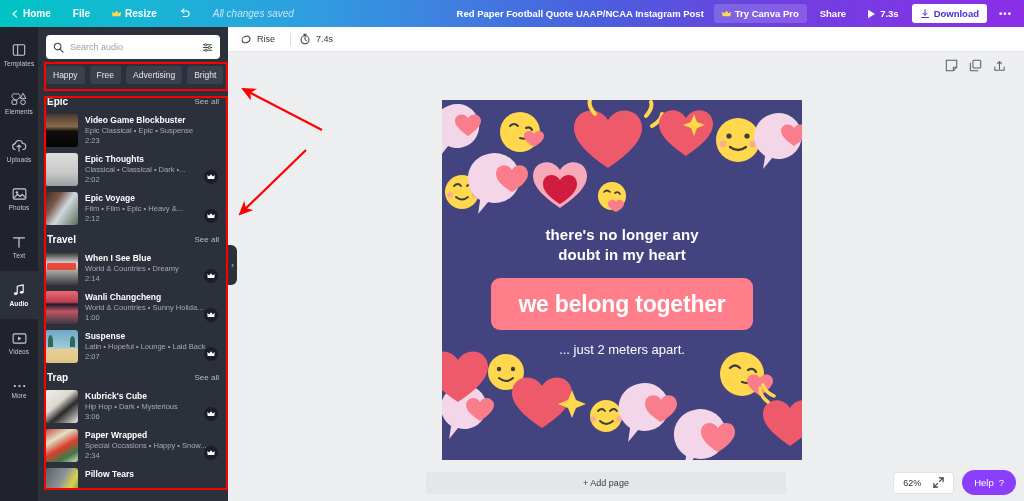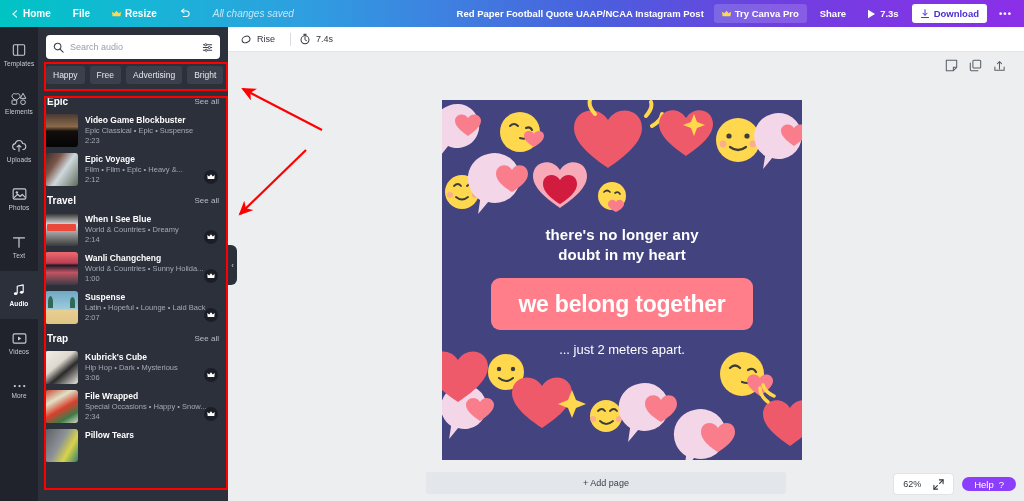--- a/index.html
+++ b/index.html
@@ -147,21 +147,21 @@
     position: absolute; right: 8px; bottom: 6px; display: flex;
     align-items: center; gap: 8px;
   }
   .zoomctl {
     display: flex; align-items: center; gap: 12px; background: #fff;
     border: 1px solid #e0e3e7; border-radius: 4px; height: 22px; padding: 0 9px;
     font-size: 9px; color: #32353d;
   }
   .helpbtn {
     display: flex; align-items: center; gap: 5px; background: #8b3ffd;
-    color: #fff; border-radius: 13px; height: 14px; padding: 0 12px;
+    color: #fff; border-radius: 13px; height: 25px; padding: 0 12px;
     font-size: 9.5px; cursor: pointer;
   }
 
   
   .anno { position: absolute; pointer-events: none; z-index: 20; }
   .anno-box { border: 2px solid #ff0000; position: absolute; z-index: 20; pointer-events: none; }
 </style>
 </head>
 <body>
 
@@ -369,20 +369,33 @@
 
         <div class="track">
           <div class="thumb" style="background:linear-gradient(180deg,#4a3a34 0%,#8a6a4a 38%,#120e0c 52%,#050505 100%)"></div>
           <div class="tinfo">
             <div class="tname">Video Game Blockbuster</div>
             <div class="tmeta">Epic Classical • Epic • Suspense</div>
             <div class="tdur">2:23</div>
           </div>
         </div>
 
+        <div class="track">
+          <div class="thumb" style="background:linear-gradient(180deg,#dcdcdc 0%,#c8c9c7 60%,#9aa0a0 100%)"></div>
+          <div class="tinfo">
+            <div class="tname">Epic Thoughts</div>
+            <div class="tmeta">Classical • Classical • Dark •...</div>
+            <div class="tdur">2:02</div>
+          </div>
+          <div class="crown">
+            <svg width="8" height="6" viewBox="0 0 10 8">
+                <path d="M0.6 6.6 L0 1.4 L2.6 3.3 L5 0.4 L7.4 3.3 L10 1.4 L9.4 6.6 Z" fill="#fff"></path>
+              </svg>
+          </div>
+        </div>
 
         <div class="track">
           <div class="thumb" style="background:linear-gradient(125deg,#3b2e2a 0%,#7a5548 30%,#cfd8dc 55%,#5c6b5a 100%)"></div>
           <div class="tinfo">
             <div class="tname">Epic Voyage</div>
             <div class="tmeta">Film • Film • Epic • Heavy &amp;...</div>
             <div class="tdur">2:12</div>
           </div>
           <div class="crown">
             <svg width="8" height="6" viewBox="0 0 10 8">
@@ -462,21 +475,21 @@
           <div class="crown">
             <svg width="8" height="6" viewBox="0 0 10 8">
                 <path d="M0.6 6.6 L0 1.4 L2.6 3.3 L5 0.4 L7.4 3.3 L10 1.4 L9.4 6.6 Z" fill="#fff"></path>
               </svg>
           </div>
         </div>
 
         <div class="track">
           <div class="thumb" style="background:linear-gradient(150deg,#c9452f 0%,#e0e2c8 30%,#d8402c 55%,#3d7a48 78%,#d9d9c2 100%)"></div>
           <div class="tinfo">
-            <div class="tname">File Wrapped</div>
+            <div class="tname">Paper Wrapped</div>
             <div class="tmeta">Special Occasions • Happy • Snow...</div>
             <div class="tdur">2:34</div>
           </div>
           <div class="crown">
             <svg width="8" height="6" viewBox="0 0 10 8">
                 <path d="M0.6 6.6 L0 1.4 L2.6 3.3 L5 0.4 L7.4 3.3 L10 1.4 L9.4 6.6 Z" fill="#fff"></path>
               </svg>
           </div>
         </div>
 

